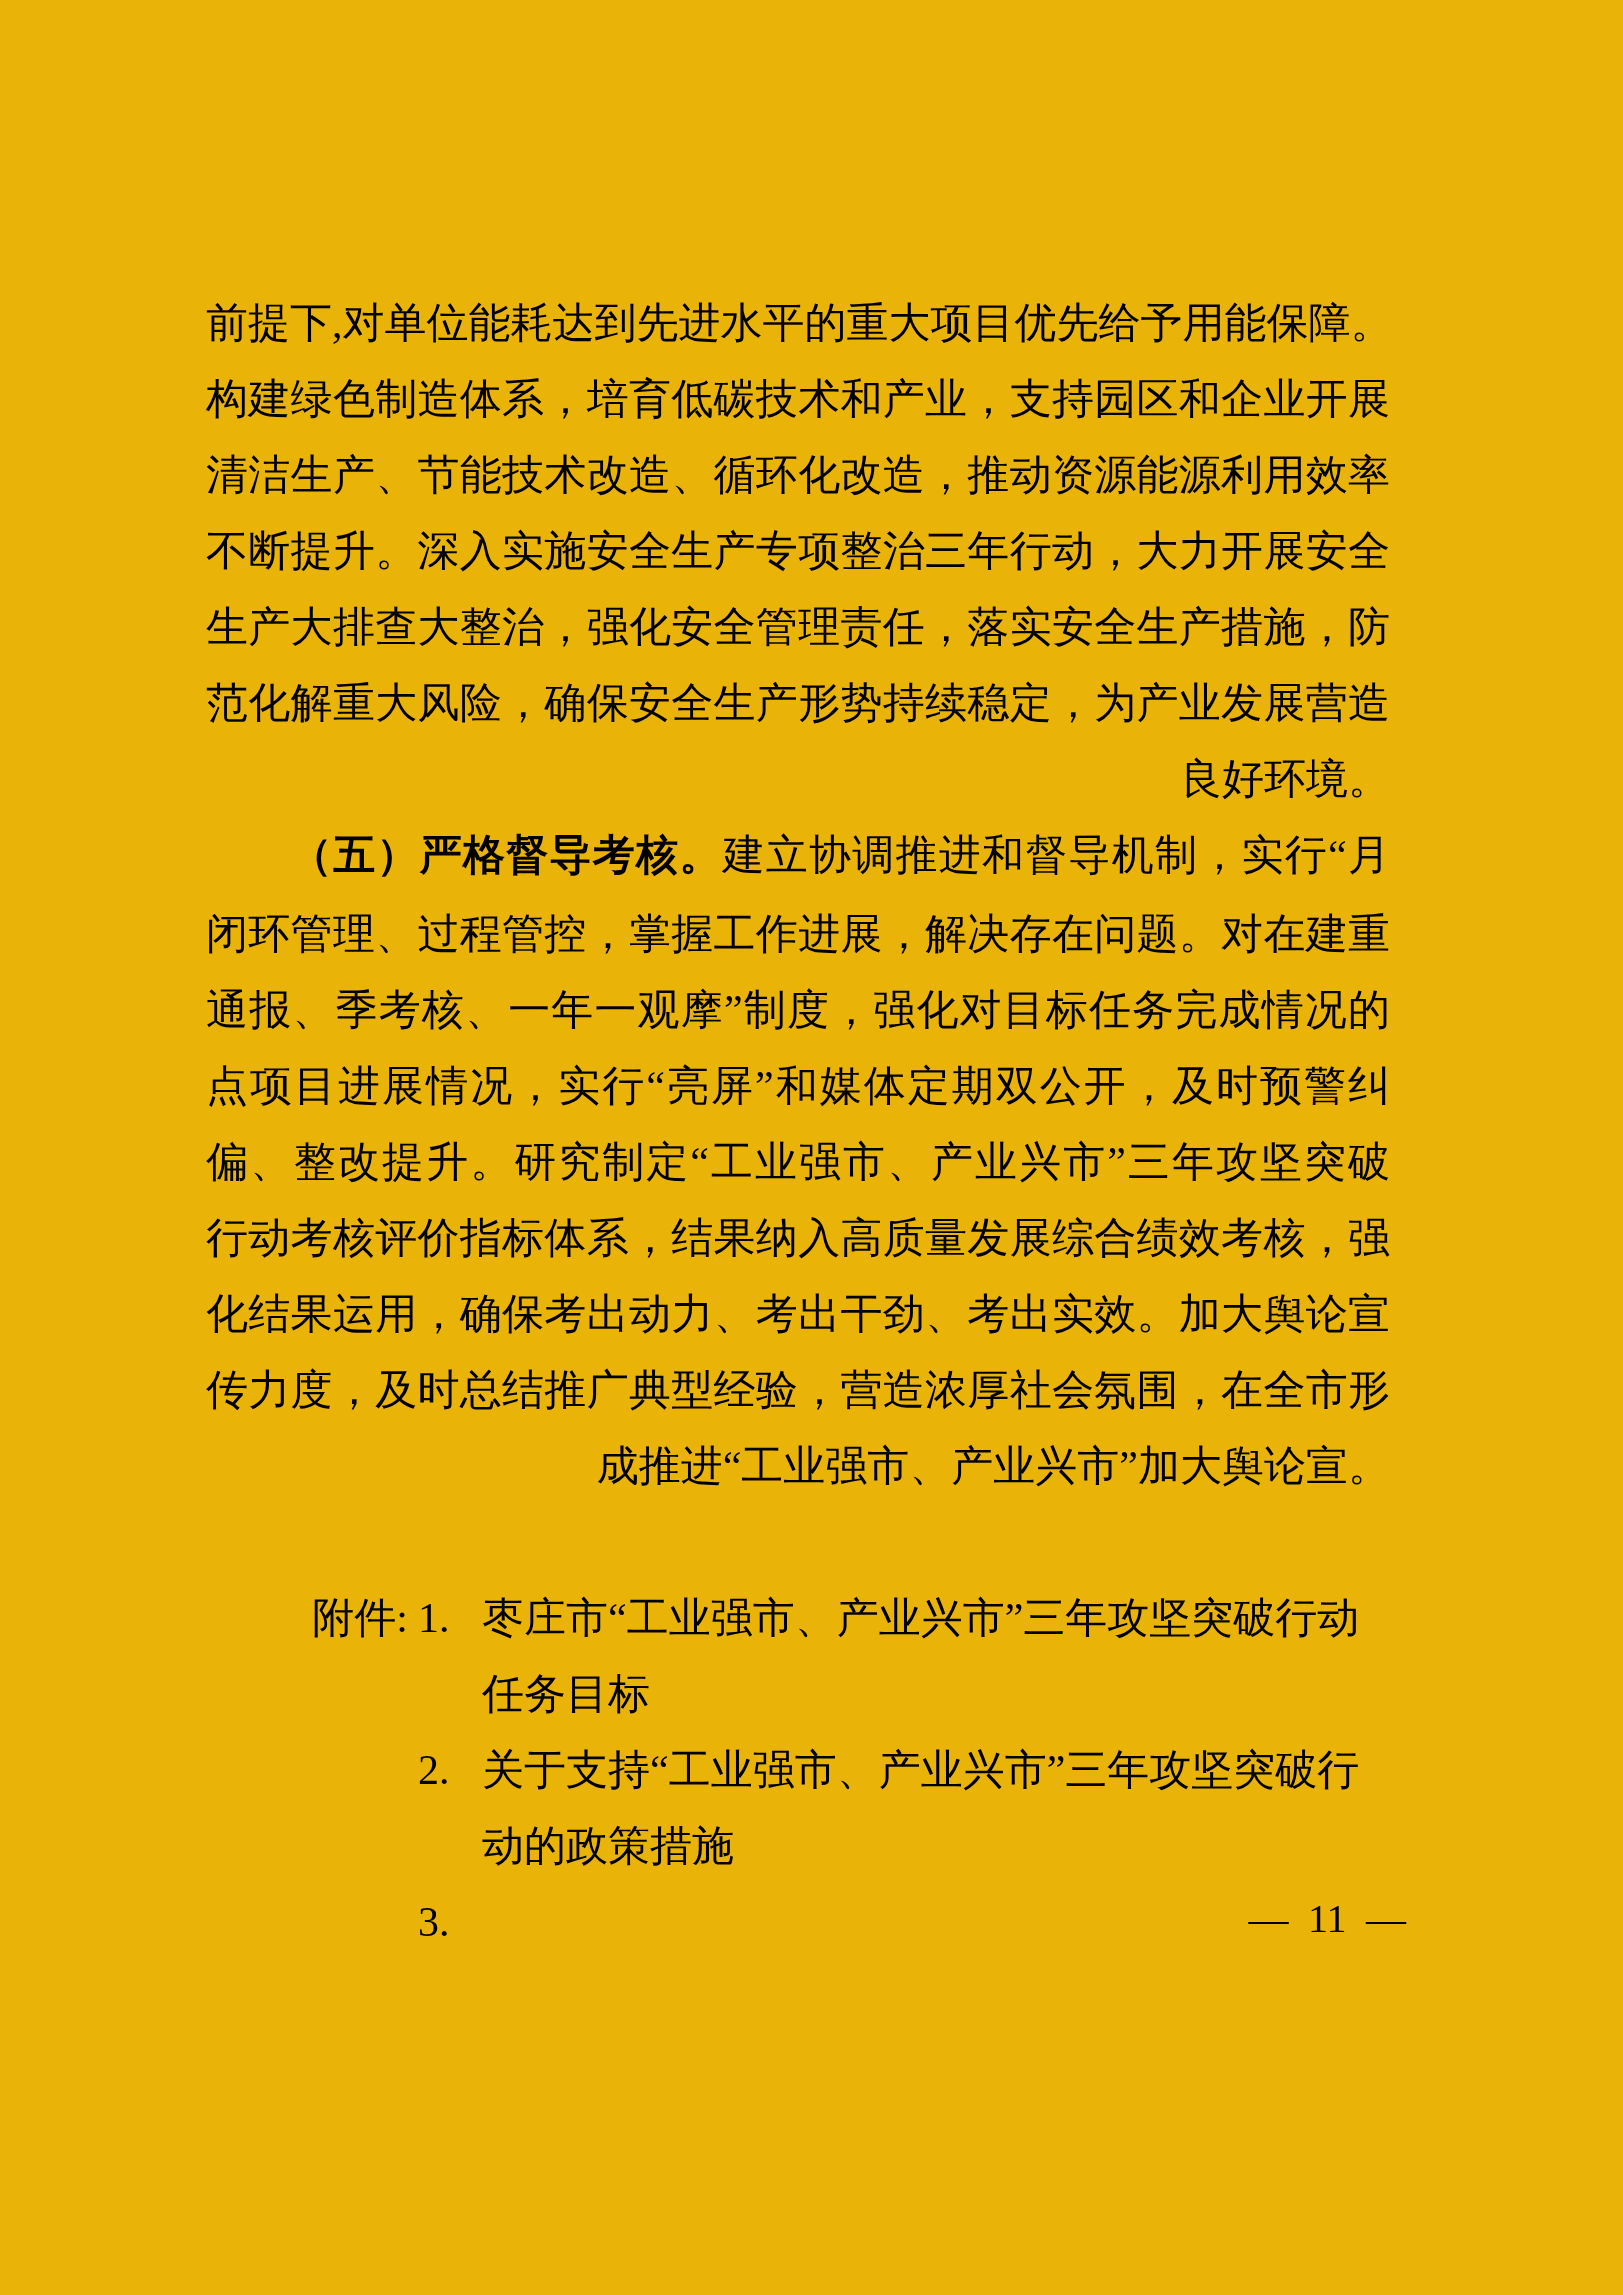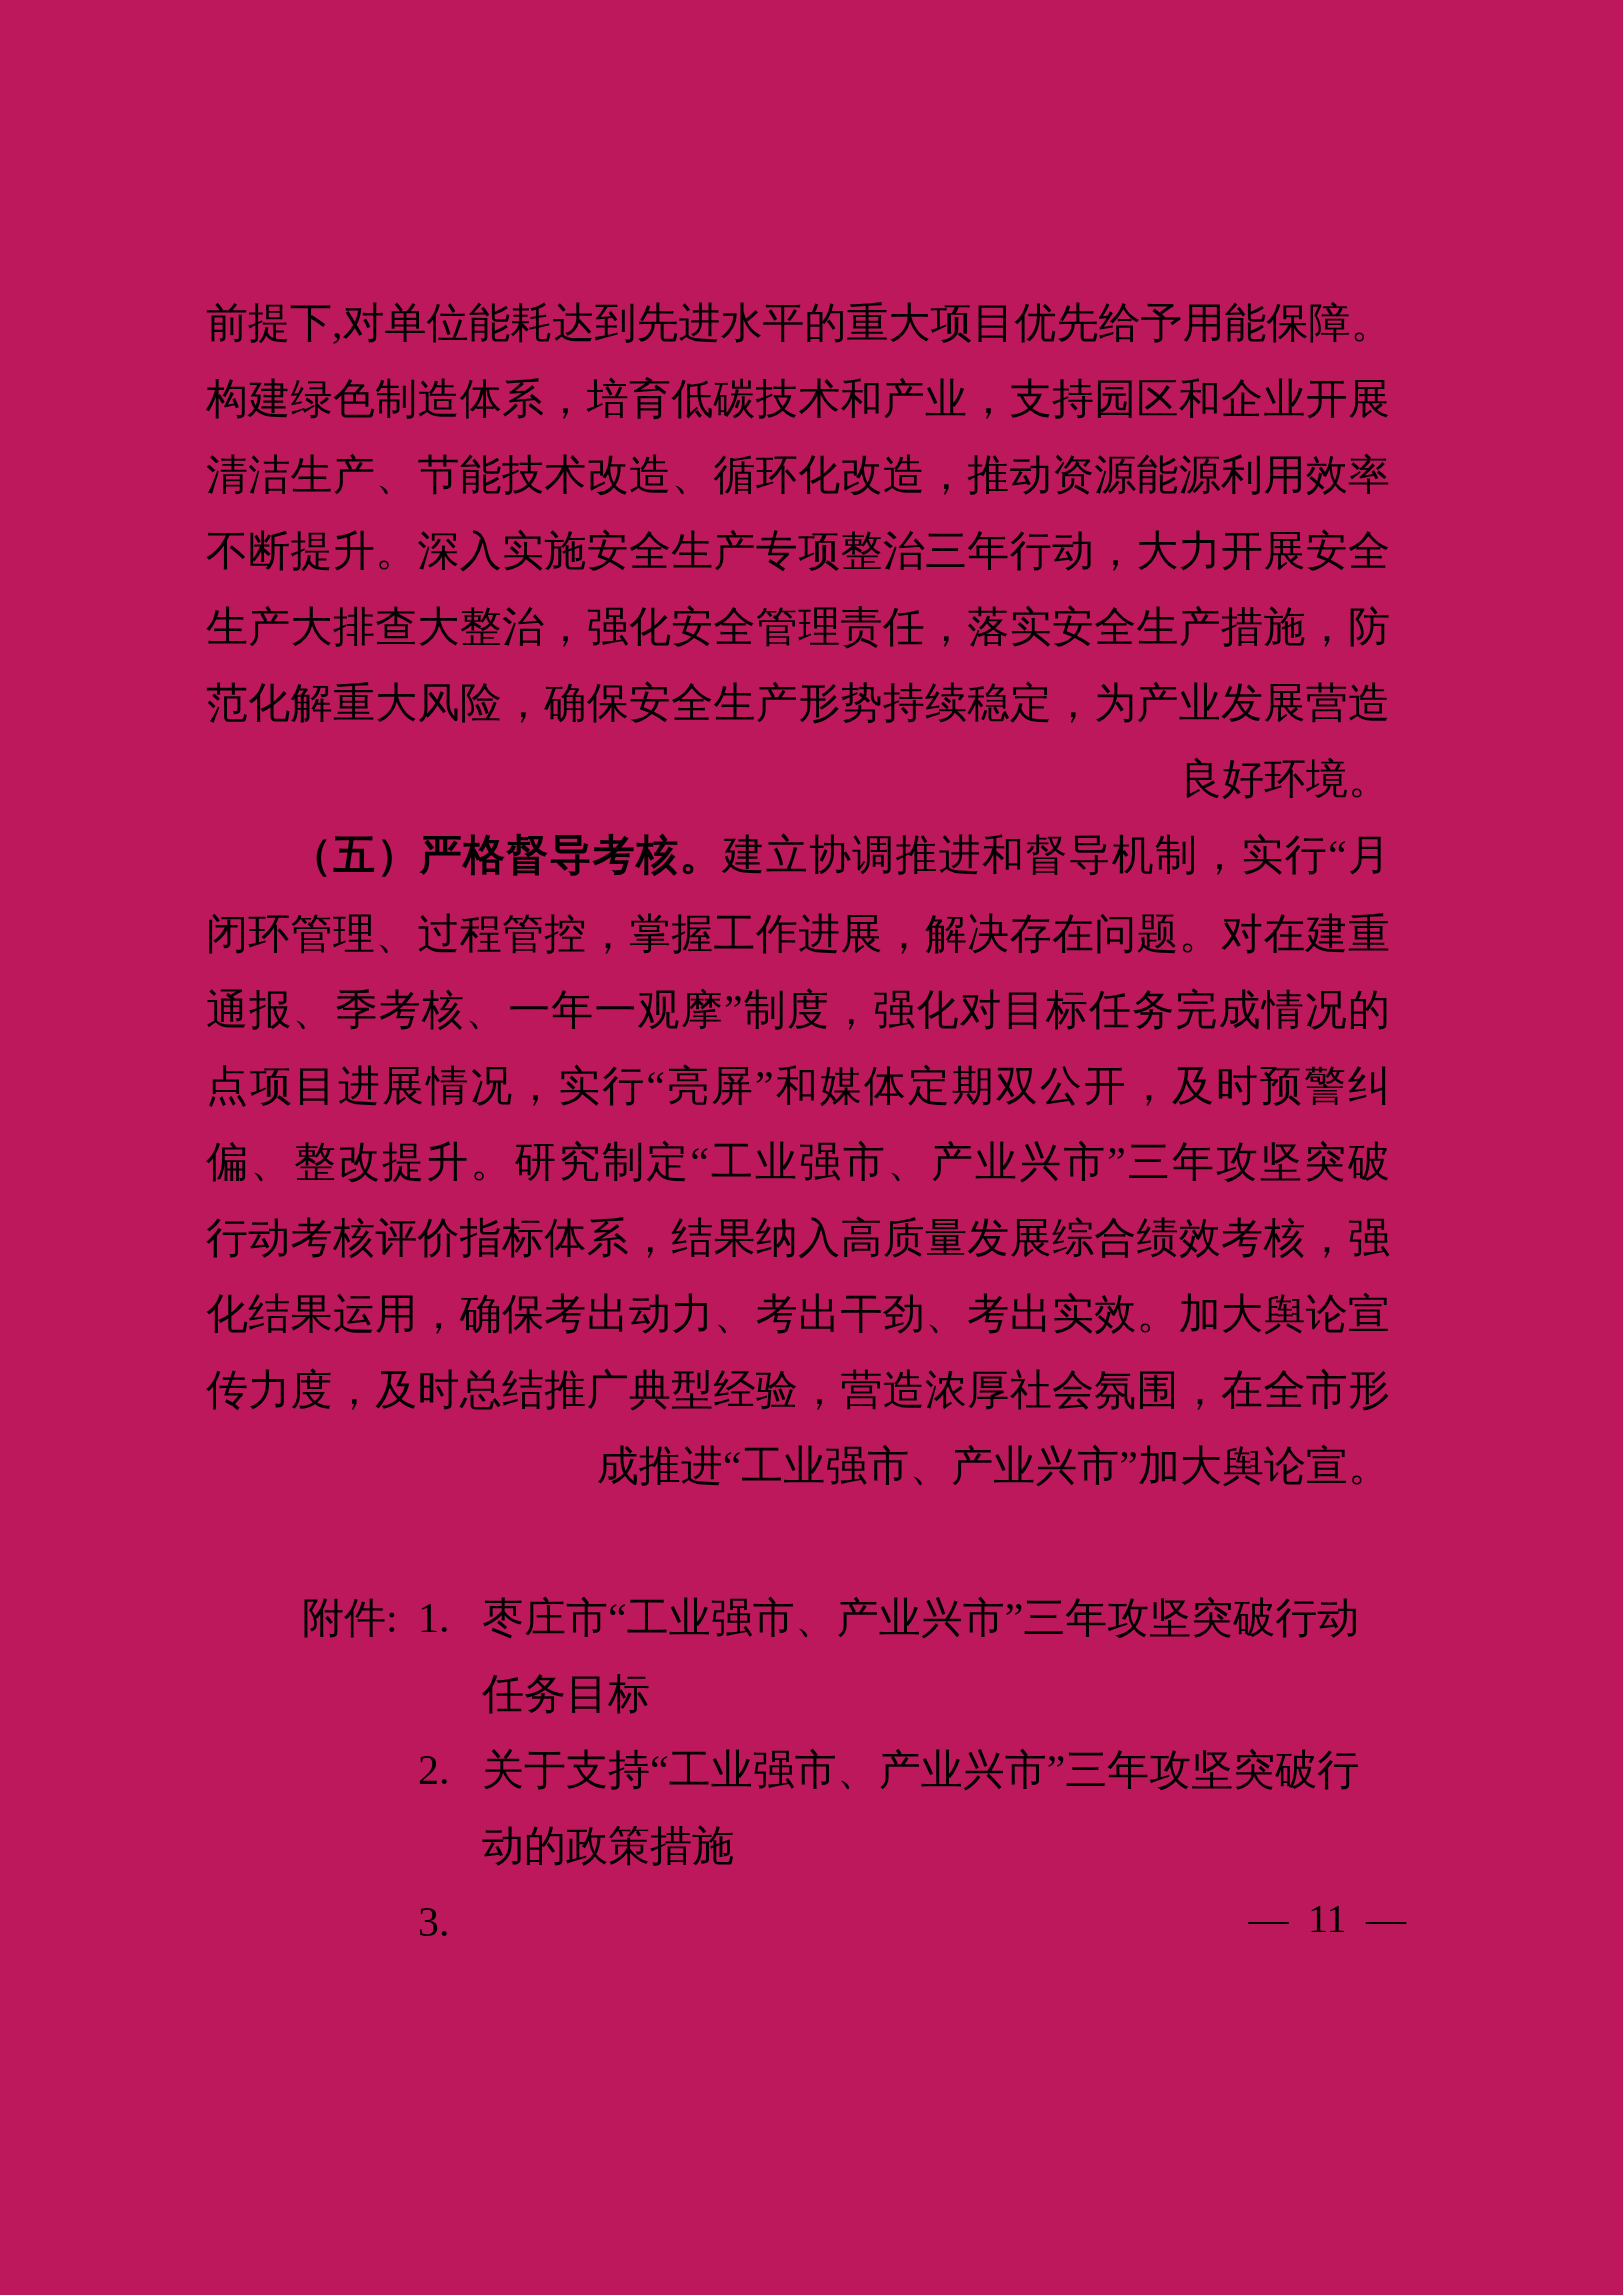--- a/index.html
+++ b/index.html
@@ -1,21 +1,21 @@
 <!DOCTYPE html>
 <html lang="zh" style="font-size:11px"><head>
 <meta charset="utf-8">
 <style>
   html, body { margin: 0; padding: 0; background: #888; }
   .page {
     position: relative;
     width: 1623px;
     height: 2295px;
     margin: 0 auto;
-    background: #be185d;
+    background: #eab308;
     color: #000000;
     font-family: "Liberation Serif", "DejaVu Serif", serif;
     overflow: hidden;
   }
   .text-block {
     position: absolute;
     left: 206px;
     top: 285px;
     width: 1184px;
     font-size: 42px;
@@ -28,21 +28,21 @@
     white-space: nowrap;
   }
   .para .line:last-child {
     text-align: right;
     text-align-last: auto;
   }
   .para .line.indent-2em { text-indent: 2em; }
   .para-heading { font-weight: 700; font-family: Liberation Mono, monospace; }
   .attachments { margin-top: 76px; }
   .att-row { display: flex; }
-  .att-label { flex: 0 0 116px; margin-left: 96px; }
+  .att-label { flex: 0 0 116px; margin-left: 96px; text-align: center; }
   .att-num   { flex: 0 0 64px; }
   .att-text  { flex: 0 1 auto; white-space: nowrap; }
   .page-number {
     position: absolute;
     top: 1894px;
     right: 217px;
     font-size: 40px;
     line-height: 49px;
     word-spacing: 9.5px;
     white-space: nowrap;

